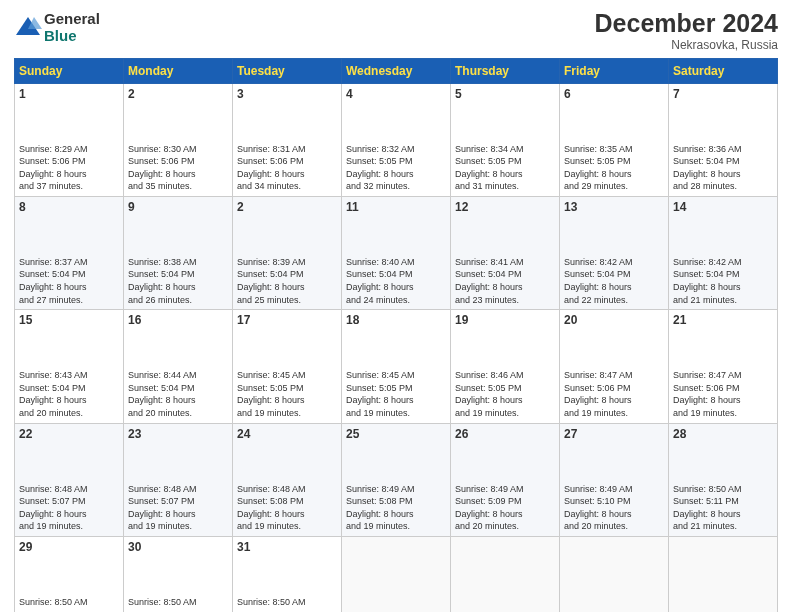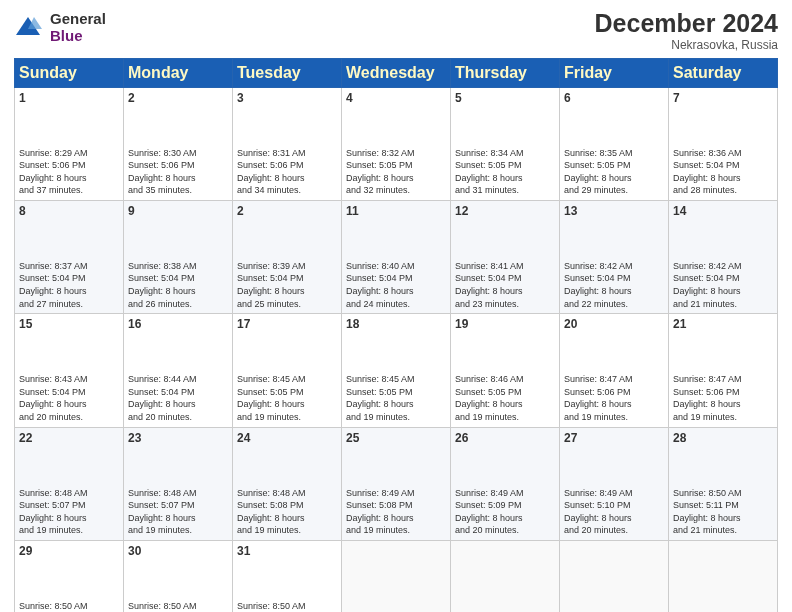--- a/index.html
+++ b/index.html
@@ -16,29 +16,29 @@
     }
     .header-row {
       display: flex;
       justify-content: space-between;
       align-items: flex-start;
       margin-bottom: 6px;
     }
     .logo {
       display: flex;
       align-items: center;
-      gap: 6px;
+      gap: 0px;
     }
     .logo-text {
       font-size: 15px;
       font-weight: bold;
       color: #333;
       line-height: 1.15;
     }
-    .logo-text .blue { color: #701a75; }
+    .logo-text .blue { color: #0f766e; }
     .logo-icon {
       width: 28px;
       height: 28px;
       margin-right: 2px;
     }
     .title-block {
       text-align: right;
     }
     .month-title {
       font-size: 25px;
@@ -50,22 +50,22 @@
       font-size: 12px;
       color: #555;
     }
     .calendar-table {
       width: 100%;
       border-collapse: collapse;
       table-layout: fixed;
     }
     .calendar-table th {
       background-color: #1a5fb4;
-      color: #fef9c3;
-      font-size: 16px;
+      color: #fde047;
+      font-size: 12px;
       font-weight: bold;
       padding: 5px 4px;
       text-align: left;
       border: 1px solid #2563b0;
     }
     .calendar-table td {
       border: 1px solid #ccc;
       vertical-align: top;
       padding: 3px 4px;
       font-size: 9.5px;

